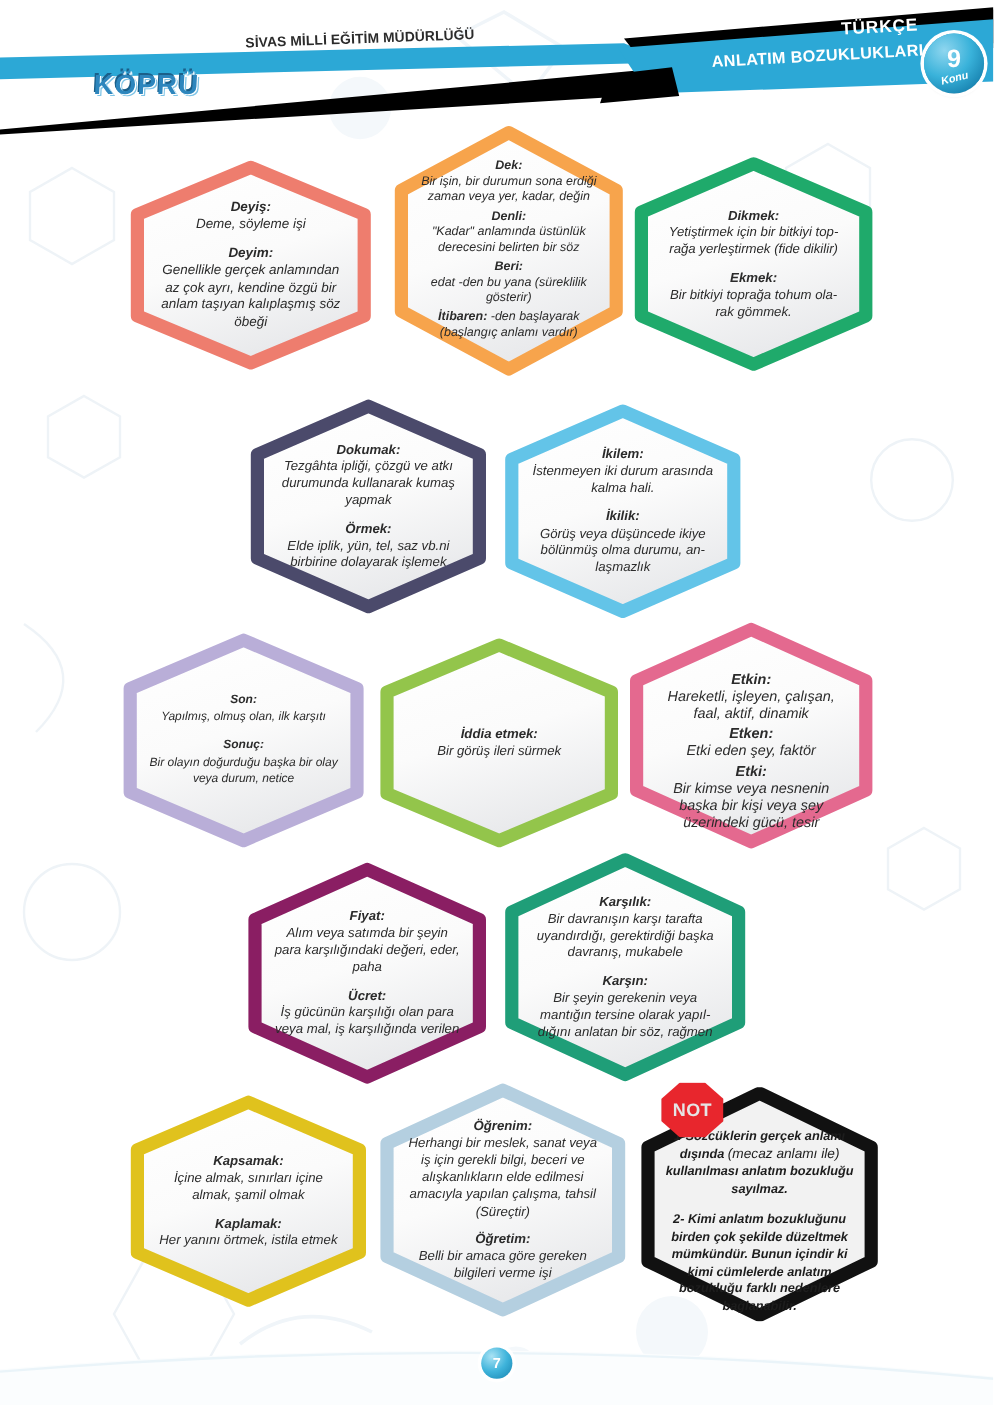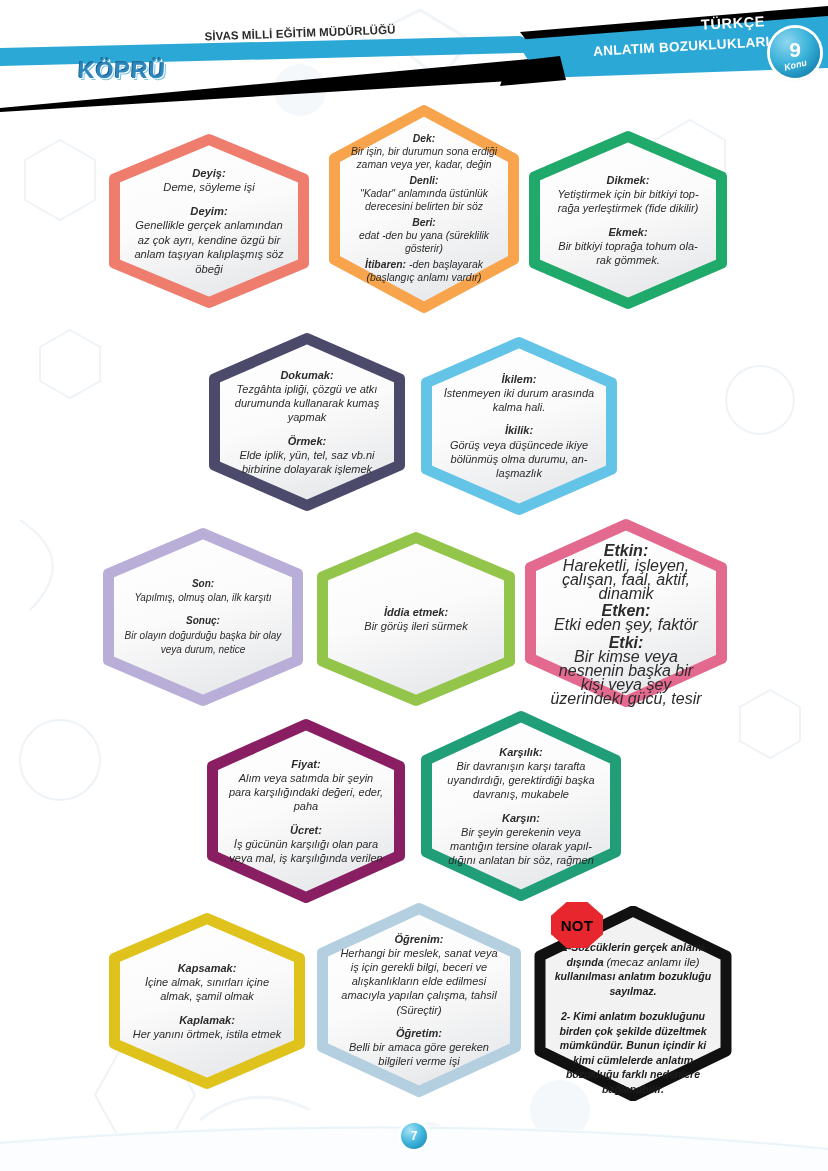--- a/index.html
+++ b/index.html
@@ -154,21 +154,21 @@
     height: 46px;
   }
   .not-badge .octo {
     width: 52px; height: 46px;
     background: #e8262d;
     clip-path: polygon(30% 0%, 70% 0%, 100% 30%, 100% 70%, 70% 100%, 30% 100%, 0% 70%, 0% 30%);
     display:flex; align-items:center; justify-content:center;
     box-shadow: 0 1px 2px rgba(0,0,0,.3);
   }
   .not-badge span {
-    color:#000000; font-weight:700; font-size:15px; letter-spacing:.3px;
+    color:#e5e5e5; font-weight:700; font-size:15px; letter-spacing:.3px;
   }
   .not-content {
     position: relative;
     z-index: 4;
     width: 74%;
     margin: 0 auto;
     text-align: center;
     font-style: italic;
     font-weight: 700;
     font-size: 10.6px;
@@ -438,21 +438,21 @@
             <defs>
               <linearGradient id="gfill7" x1="0" y1="0" x2="0.35" y2="1">
                 <stop offset="0%" stop-color="#ffffff"></stop>
                 <stop offset="55%" stop-color="#fbfbfb"></stop>
                 <stop offset="100%" stop-color="#e9eaec"></stop>
               </linearGradient>
             </defs>
             <path d="M102 6.5 L197.5 49.4 L197.5 140.6 L102 183.5 L6.5 140.6 L6.5 49.4 Z" fill="url(#gfill7)" stroke="#e4698f" stroke-width="11" stroke-linejoin="round"></path>
           </svg>
         </div>
-        <div class="hex-content" style="font-size: 16px; line-height: 14.2px; margin-top: 28px;">
+        <div class="hex-content" style="font-size: 12px; line-height: 14.2px; margin-top: 28px;">
           <div class="blk tight">
             <span class="term">Etkin:</span>
             <span class="def">Hareketli, işleyen, çalışan, faal, aktif, dinamik</span>
           </div>
           <div class="blk tight">
             <span class="term">Etken:</span>
             <span class="def">Etki eden şey, faktör</span>
           </div>
           <div class="blk tight">
             <span class="term">Etki:</span>

